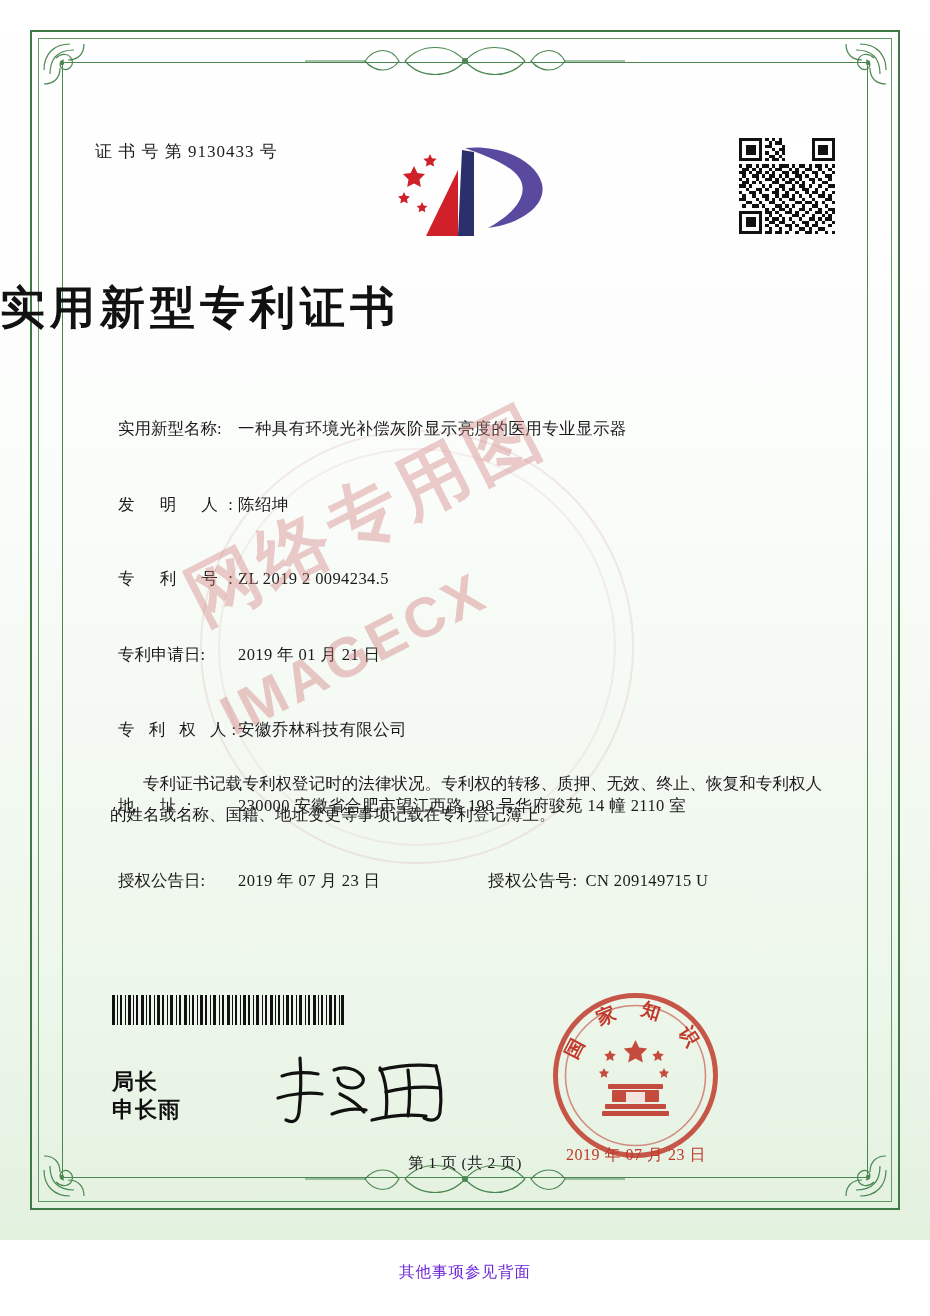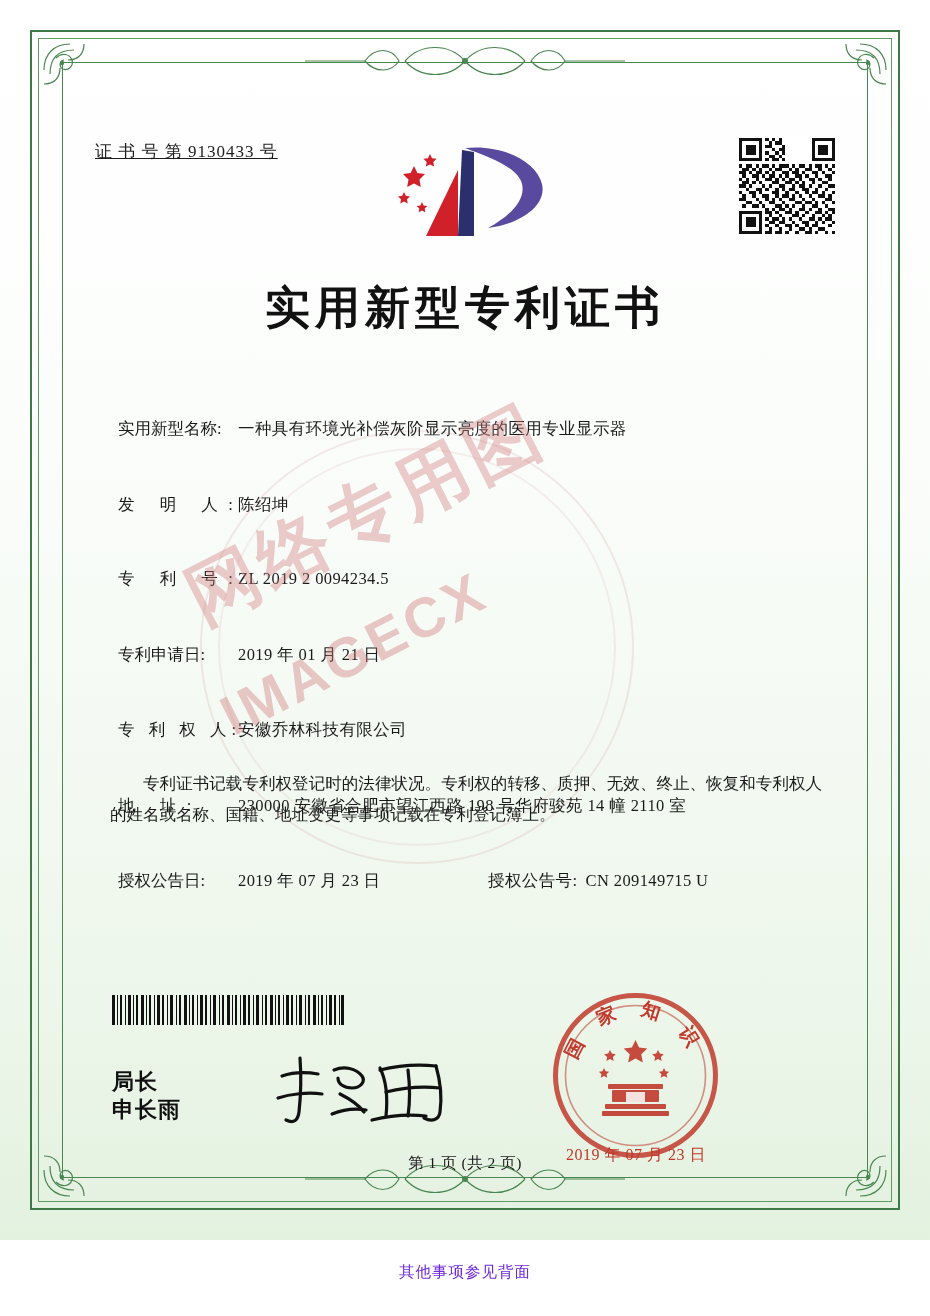--- a/index.html
+++ b/index.html
@@ -90,21 +90,20 @@
   .ring1 { left: 200px; top: 430px; width: 430px; height: 430px; }
   .ring2 { left: 218px; top: 448px; width: 394px; height: 394px; border-color: rgba(210,160,160,0.16); }
 
   
   .cert-no {
     position: absolute;
     left: 95px; top: 140px;
     font-size: 17px;
     letter-spacing: 1px;
     color: #1d1d1d;
-    text-decoration: underline;
   }
 
   
   .qr {
     position: absolute;
     right: 95px; top: 138px;
     width: 96px; height: 96px;
   }
   .qr svg { width: 100%; height: 100%; display: block; }
 
@@ -116,21 +115,20 @@
     top: 140px;
     width: 190px; height: 110px;
   }
   .logo svg { width: 100%; height: 100%; display: block; }
 
   
   .title {
     position: absolute;
     left: 0; right: 0;
     top: 278px;
-    text-align: center;
     font-size: 45px;
     font-weight: bold;
     letter-spacing: 5px;
     color: #111;
     font-family: "Liberation Serif", "DejaVu Serif", serif;
   }
 
   
   .fields {
     position: absolute;

